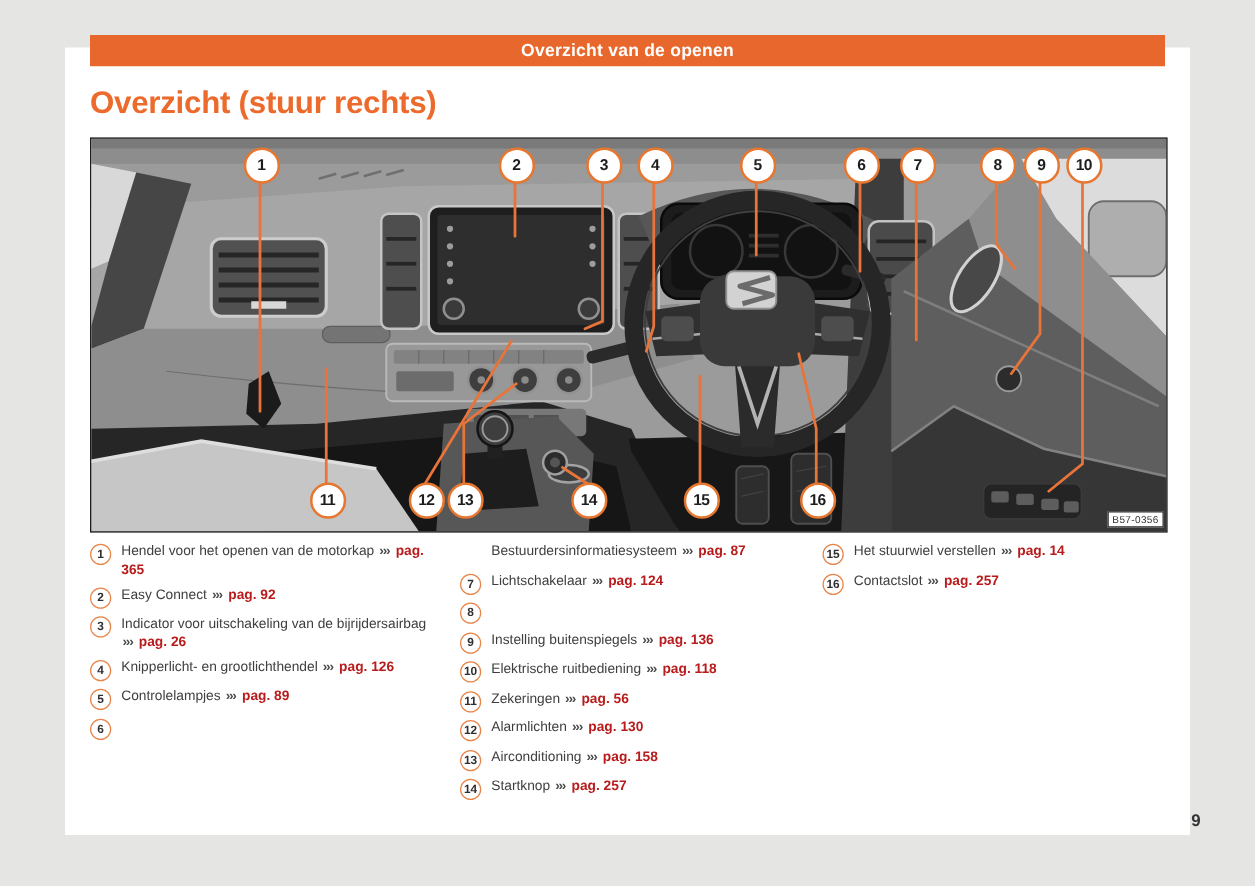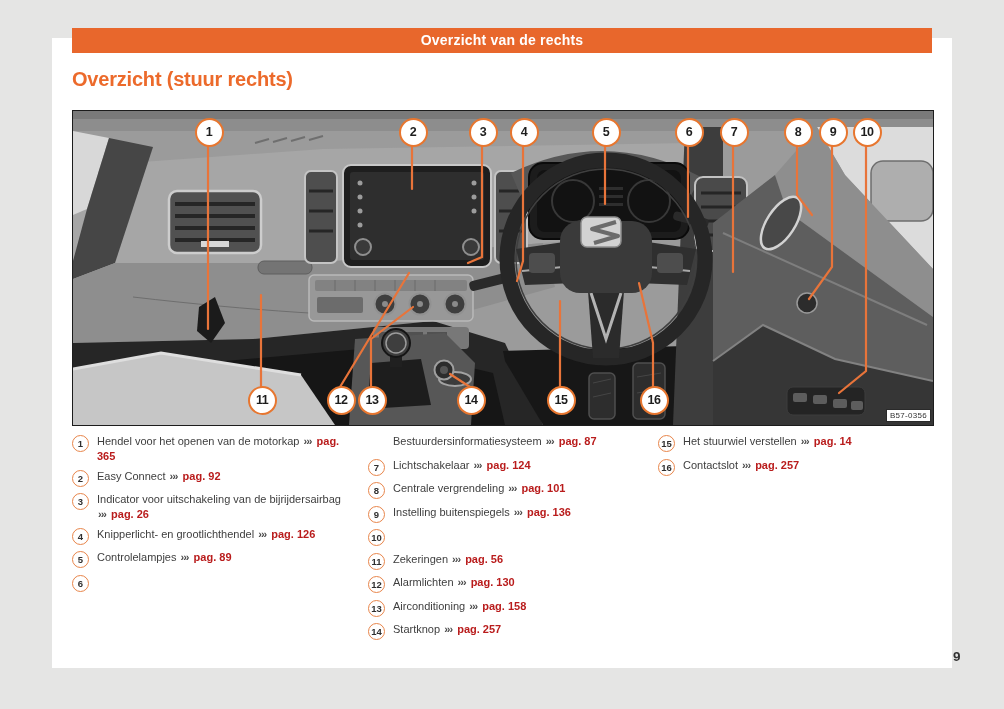--- a/index.html
+++ b/index.html
@@ -2,21 +2,21 @@
 <html><head>
 <meta charset="utf-8">
 <style>
   html,body{margin:0;padding:0;background:#e5e5e4;}
   #app{position:relative;width:1004px;height:709px;background:#e5e5e4;overflow:hidden;
        font-family:"Liberation Sans",sans-serif;}
   .sheet{position:absolute;left:52px;top:38px;width:900px;height:630px;background:#ffffff;}
   .banner{position:absolute;left:72px;top:28px;width:860px;height:25px;background:#e8672c;
           color:#ffffff;font-size:14px;font-weight:bold;text-align:center;line-height:25px;
           letter-spacing:.2px;}
-  .title{position:absolute;left:72px;top:68px;font-size:20px;font-weight:bold;color:#ec6a2b;
+  .title{position:absolute;left:72px;top:68px;font-size:25px;font-weight:bold;color:#ec6a2b;
          letter-spacing:-.2px;}
   .photo{position:absolute;left:72px;top:110px;width:860px;height:314px;border:1px solid #1c1c1c;
          box-sizing:content-box;background:#9b9b9b;}
   .photo svg{position:absolute;left:0;top:0;}
   #callouts{position:absolute;left:0;top:0;width:860px;height:314px;}
   .callout{position:absolute;width:25px;height:25px;margin:-13.5px 0 0 -13.5px;border-radius:50%;
            background:#fff;border:2.5px solid #e7762f;color:#1d1d1d;font-weight:bold;
            font-size:12.5px;letter-spacing:-.5px;display:flex;align-items:center;justify-content:center;}
   .figcode{position:absolute;right:2px;bottom:3px;background:#fff;border:1px solid #2a2a2a;
            color:#333;font-size:8px;padding:1px 3px;letter-spacing:.3px;margin-left:12px;}
@@ -34,21 +34,21 @@
   .arrow{font-weight:bold;color:#4a4a4a;letter-spacing:-1px;margin:0 2px 0 1px;}
   .pref{font-weight:bold;color:#b91c1c;}
   .pagenum{position:absolute;left:953px;top:649px;font-size:13.5px;font-weight:bold;color:#333;}
 </style>
 </head>
 <body>
 
 <div id="app">
   <div class="sheet"></div>
 
-  <div class="banner">Overzicht van de rechts</div>
+  <div class="banner">Overzicht van de openen</div>
   <div class="title">Overzicht (stuur rechts)</div>
 
   <div class="photo">
     <svg width="860" height="314" viewBox="0 0 860 314">
 
       <rect x="0" y="0" width="860" height="314" fill="#9b9b9b"></rect>
       <rect x="0" y="0" width="860" height="8" fill="#7a7a7a"></rect>
       <rect x="0" y="8" width="860" height="12" fill="#8d8d8d"></rect>
 
       <path d="M0,170 L0,56 L250,38 L618,32 L648,118 L470,132 L240,152 L40,156 Z" fill="#a6a6a6"></path>
@@ -275,28 +275,28 @@
         <div class="legend-item">
           <span class="lnum hidden">0</span>
           <span class="ltext">Bestuurdersinformatiesysteem <span class="arrow">›››</span><span class="pref">&nbsp;pag. 87</span></span>
         </div>
         <div class="legend-item">
           <span class="lnum">7</span>
           <span class="ltext">Lichtschakelaar <span class="arrow">›››</span><span class="pref">&nbsp;pag. 124</span></span>
         </div>
         <div class="legend-item">
           <span class="lnum">8</span>
-          <span class="ltext">Centrale vergrendeling <span class="arrow">›››</span><span class="pref">&nbsp;pag. 101</span></span>
         </div>
         <div class="legend-item">
           <span class="lnum">9</span>
           <span class="ltext">Instelling buitenspiegels <span class="arrow">›››</span><span class="pref">&nbsp;pag. 136</span></span>
         </div>
         <div class="legend-item">
           <span class="lnum">10</span>
+          <span class="ltext">Elektrische ruitbediening <span class="arrow">›››</span><span class="pref">&nbsp;pag. 118</span></span>
         </div>
         <div class="legend-item">
           <span class="lnum">11</span>
           <span class="ltext">Zekeringen <span class="arrow">›››</span><span class="pref">&nbsp;pag. 56</span></span>
         </div>
         <div class="legend-item">
           <span class="lnum">12</span>
           <span class="ltext">Alarmlichten <span class="arrow">›››</span><span class="pref">&nbsp;pag. 130</span></span>
         </div>
         <div class="legend-item">

